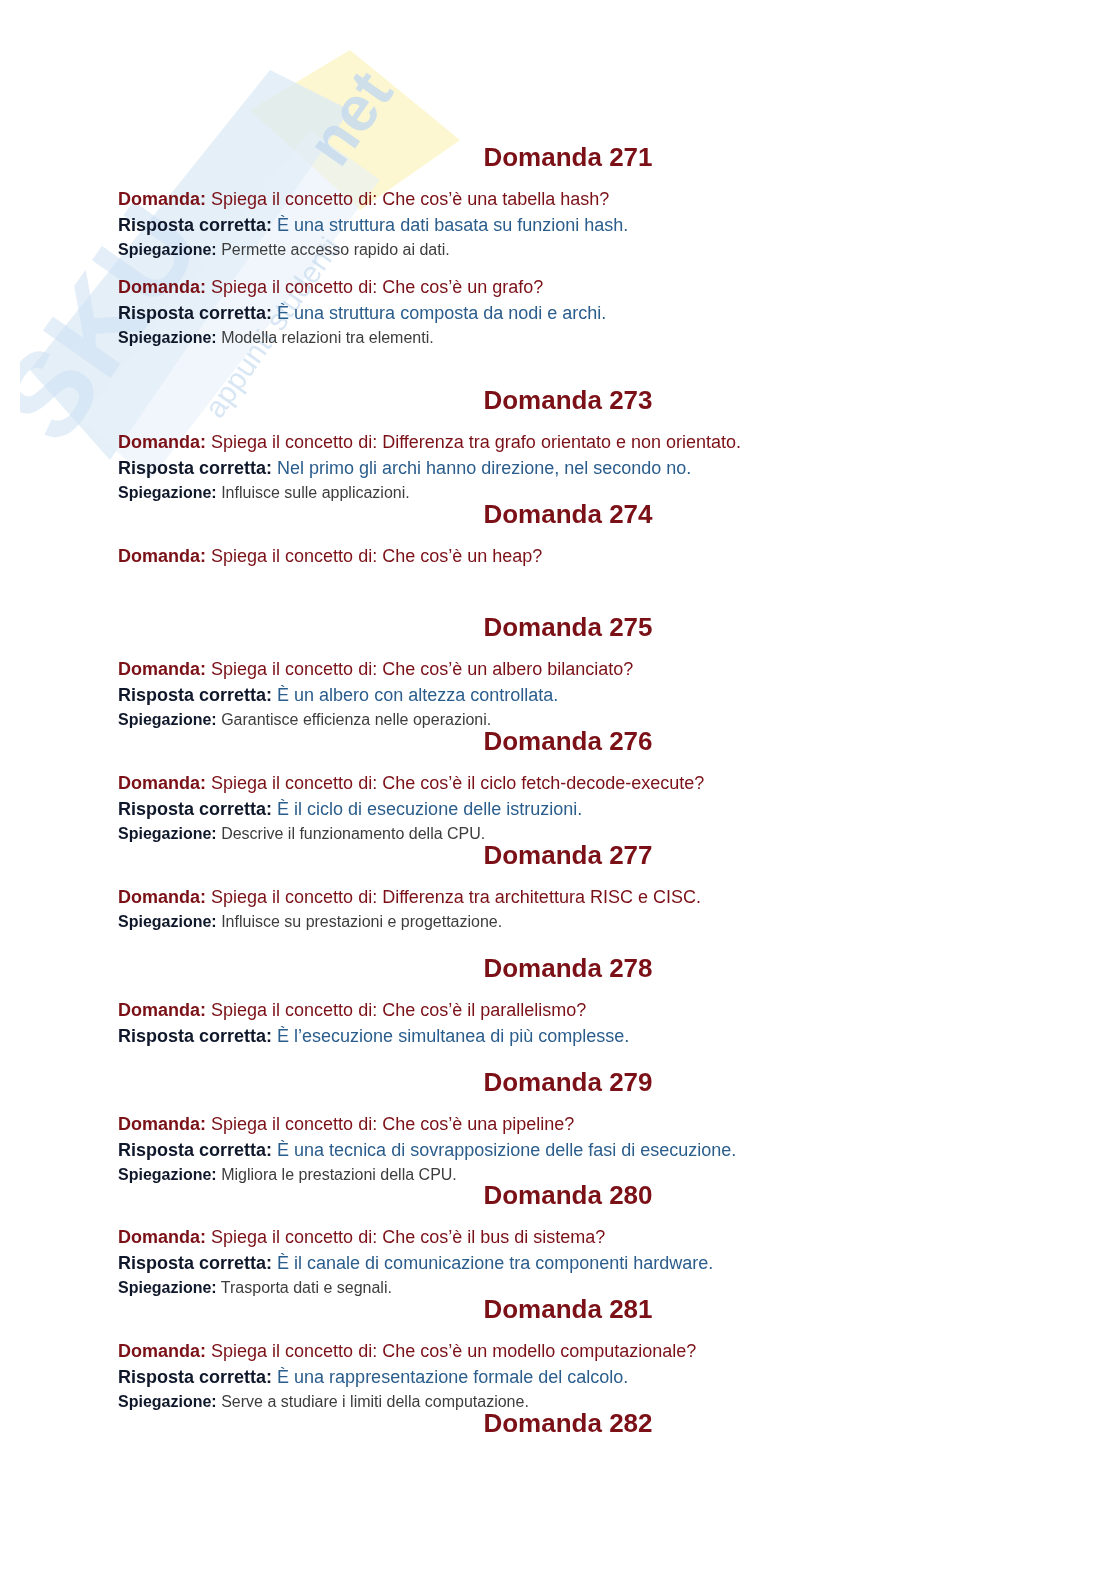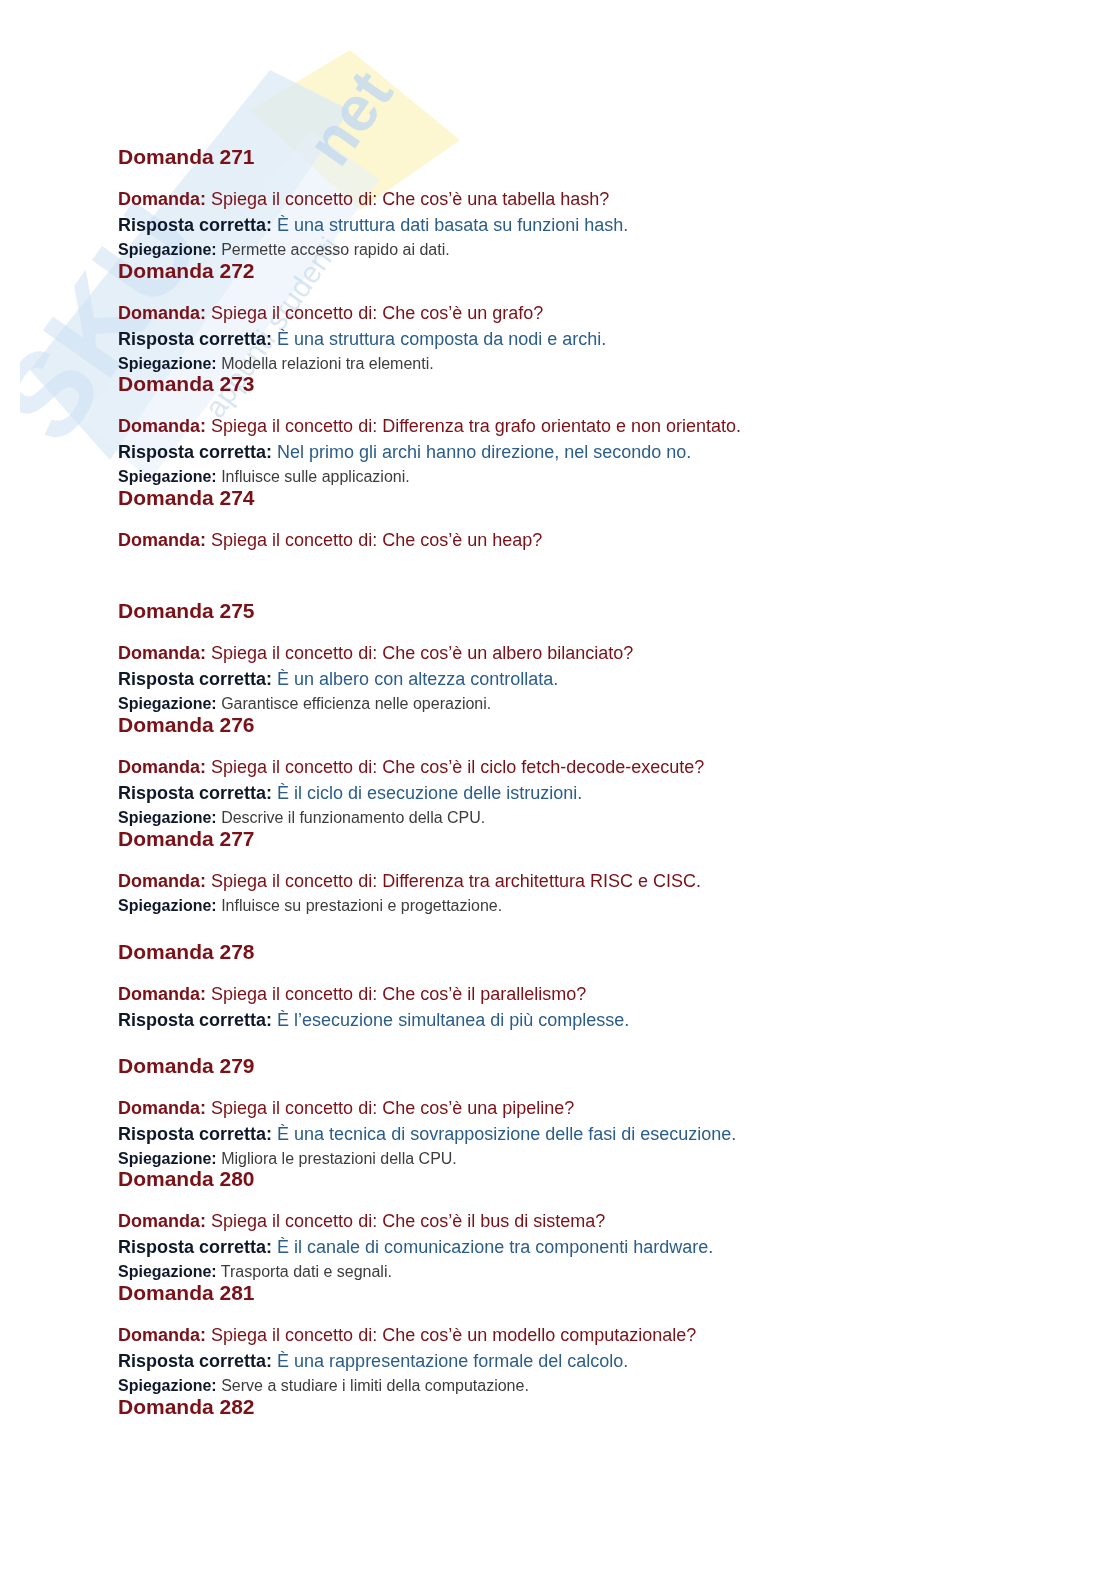--- a/index.html
+++ b/index.html
@@ -29,24 +29,25 @@
       top: 144px;
       width: 900px;
       z-index: 1;
     }
     .entry {
       height: 113.6px;
     }
     .entry-title {
       color: #7b1017;
       font-weight: bold;
-      font-size: 21px;
+      font-size: 26px;
       line-height: 26px;
       height: 26px;
       white-space: nowrap;
+      text-align: center;
     }
     .q-line {
       color: #7b1017;
       font-size: 18px;
       line-height: 26px;
       height: 26px;
       white-space: nowrap;
       margin-top: 16px;
     }
     .a-line {
@@ -87,21 +88,20 @@
 <div class="content">
 
   <div class="entry">
     <div class="entry-title">Domanda 271</div>
     <div class="q-line"><span class="lbl">Domanda:</span> <span>Spiega il concetto di: Che cos’è una tabella hash?</span></div>
     <div class="a-line"><span class="lbl">Risposta corretta:</span> <span>È una struttura dati basata su funzioni hash.</span></div>
     <div class="e-line"><span class="lbl">Spiegazione:</span> <span>Permette accesso rapido ai dati.</span></div>
   </div>
 
   <div class="entry">
-    <div class="entry-title">Domanda 272</div>
     <div class="q-line"><span class="lbl">Domanda:</span> <span>Spiega il concetto di: Che cos’è un grafo?</span></div>
     <div class="a-line"><span class="lbl">Risposta corretta:</span> <span>È una struttura composta da nodi e archi.</span></div>
     <div class="e-line"><span class="lbl">Spiegazione:</span> <span>Modella relazioni tra elementi.</span></div>
   </div>
 
   <div class="entry">
     <div class="entry-title">Domanda 273</div>
     <div class="q-line"><span class="lbl">Domanda:</span> <span>Spiega il concetto di: Differenza tra grafo orientato e non orientato.</span></div>
     <div class="a-line"><span class="lbl">Risposta corretta:</span> <span>Nel primo gli archi hanno direzione, nel secondo no.</span></div>
     <div class="e-line"><span class="lbl">Spiegazione:</span> <span>Influisce sulle applicazioni.</span></div>

